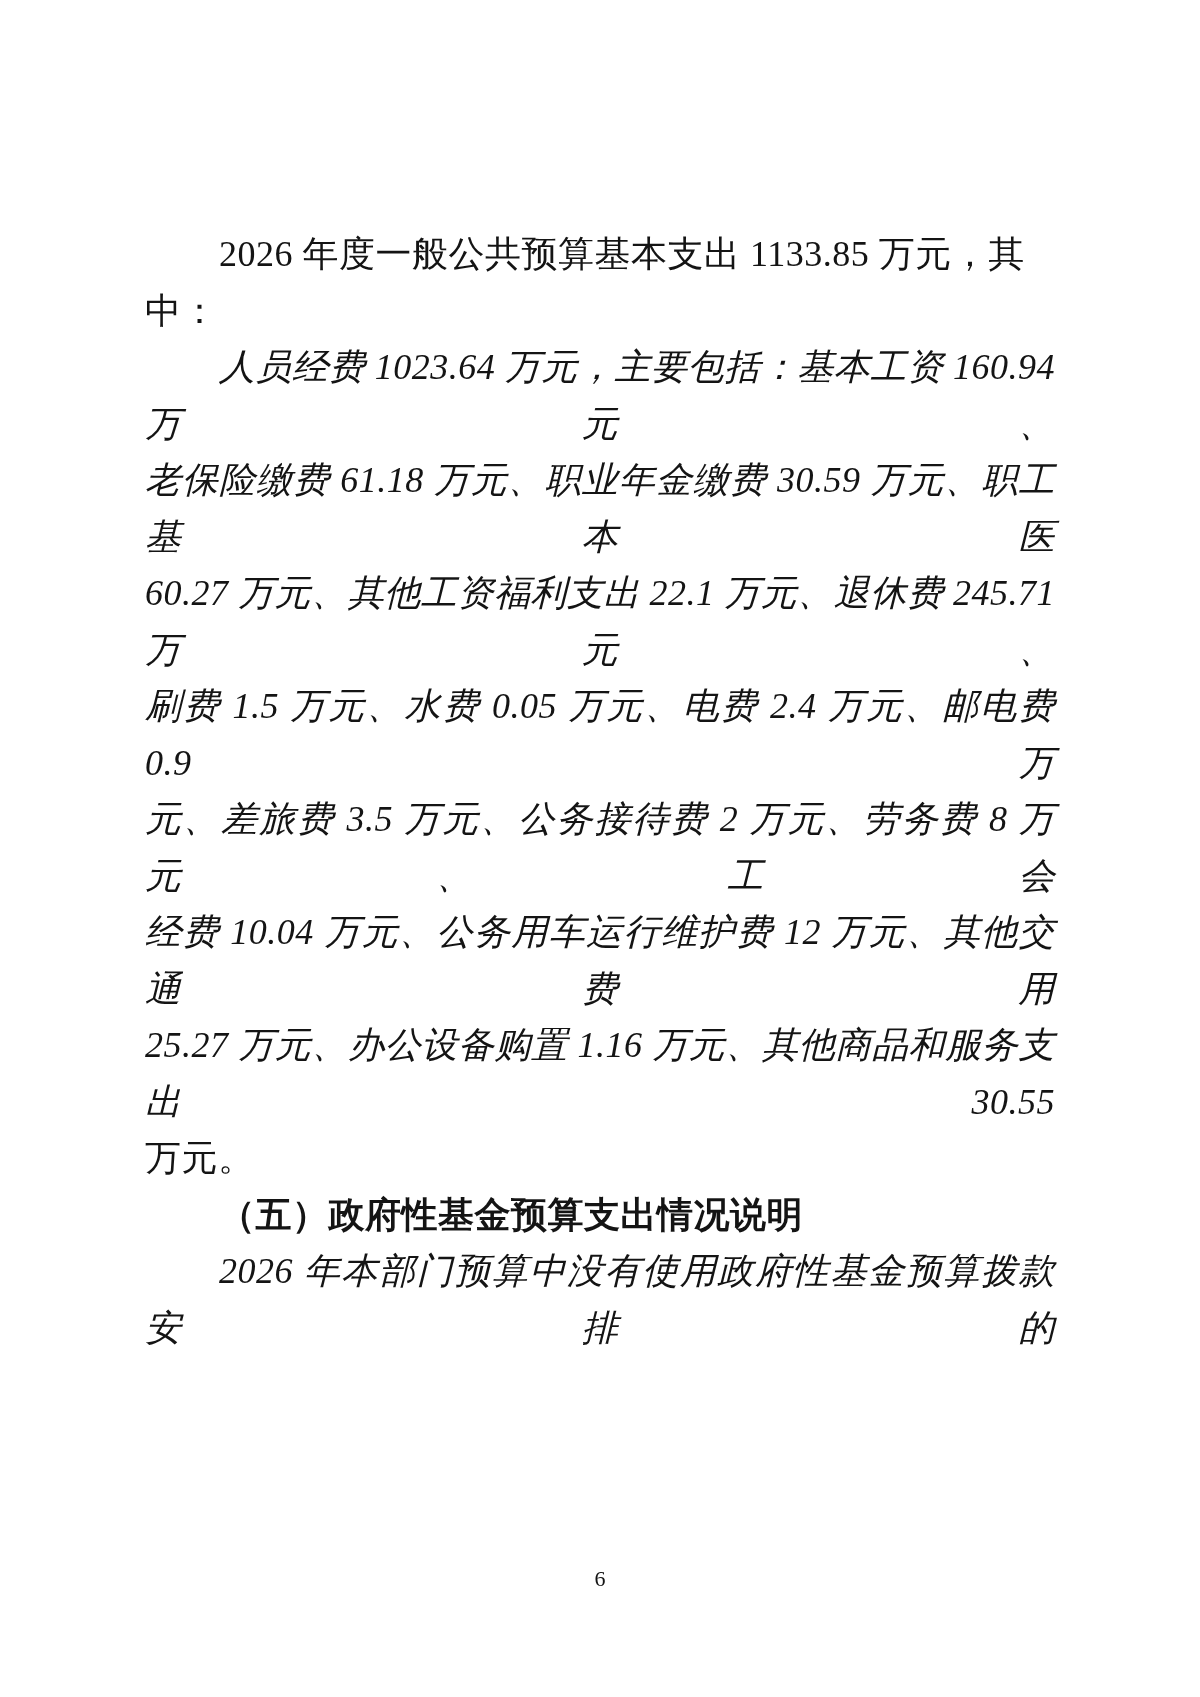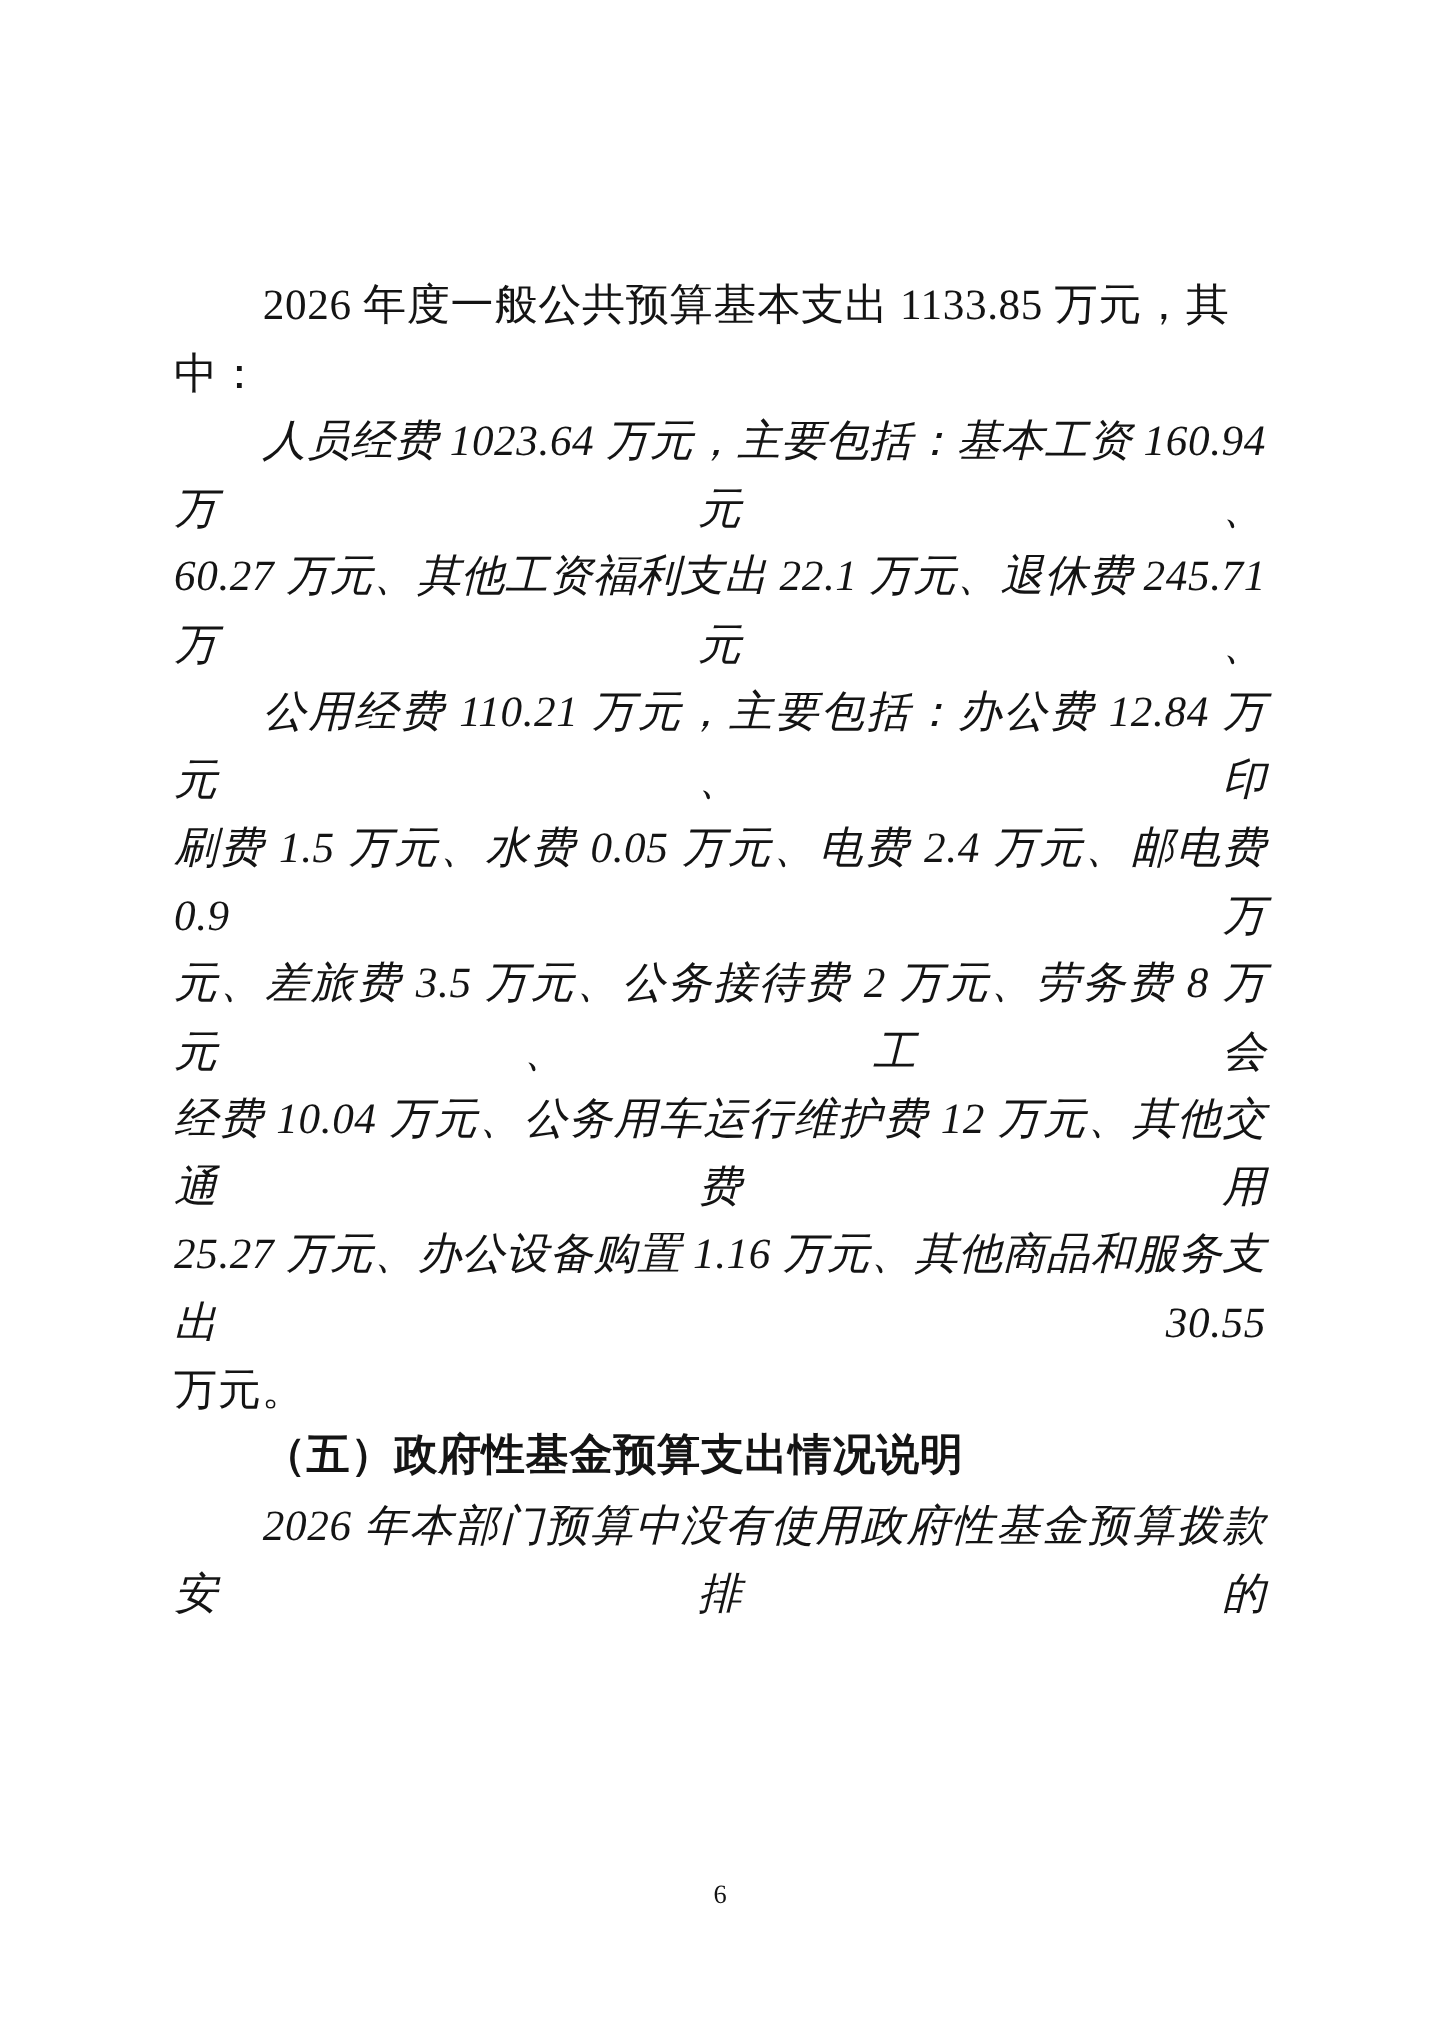--- a/index.html
+++ b/index.html
@@ -32,21 +32,20 @@
   .line.j {
     text-align: justify;
     text-align-last: justify;
     font-style: italic;
   }
   .line.indent {
     text-indent: 74px;
   }
   .para.heading .line {
     font-weight: bold;
-    font-family: Liberation Mono, monospace;
   }
   .footer {
     position: absolute;
     top: 1564px;
     left: 0;
     width: 100%;
     text-align: center;
     font-family: "Liberation Serif", "DejaVu Serif", serif;
     font-size: 22px;
     line-height: 30px;
@@ -56,24 +55,24 @@
 </head>
 <body>
 
 <div class="page">
   <div class="text-block" id="doc">
       <div class="para body">
         <div class="line indent">2026 年度一般公共预算基本支出 1133.85 万元，其中：</div>
       </div>
       <div class="para body">
         <div class="line j indent">人员经费 1023.64 万元，主要包括：基本工资 160.94 万元、</div>
+        <div class="line j">老保险缴费 61.18 万元、职业年金缴费 30.59 万元、职工基本医</div>
         <div class="line j">60.27 万元、其他工资福利支出 22.1 万元、退休费 245.71 万元、</div>
       </div>
       <div class="para body">
-        <div class="line j indent">公用经费 110.21 万元，主要包括：办公费 12.84 万元、印</div>
         <div class="line j">刷费 1.5 万元、水费 0.05 万元、电费 2.4 万元、邮电费 0.9 万</div>
         <div class="line j">元、差旅费 3.5 万元、公务接待费 2 万元、劳务费 8 万元、工会</div>
         <div class="line j">经费 10.04 万元、公务用车运行维护费 12 万元、其他交通费用</div>
         <div class="line j">25.27 万元、办公设备购置 1.16 万元、其他商品和服务支出 30.55</div>
         <div class="line">万元。</div>
       </div>
       <div class="para heading">
         <div class="line indent">（五）政府性基金预算支出情况说明</div>
       </div>
       <div class="para body">

